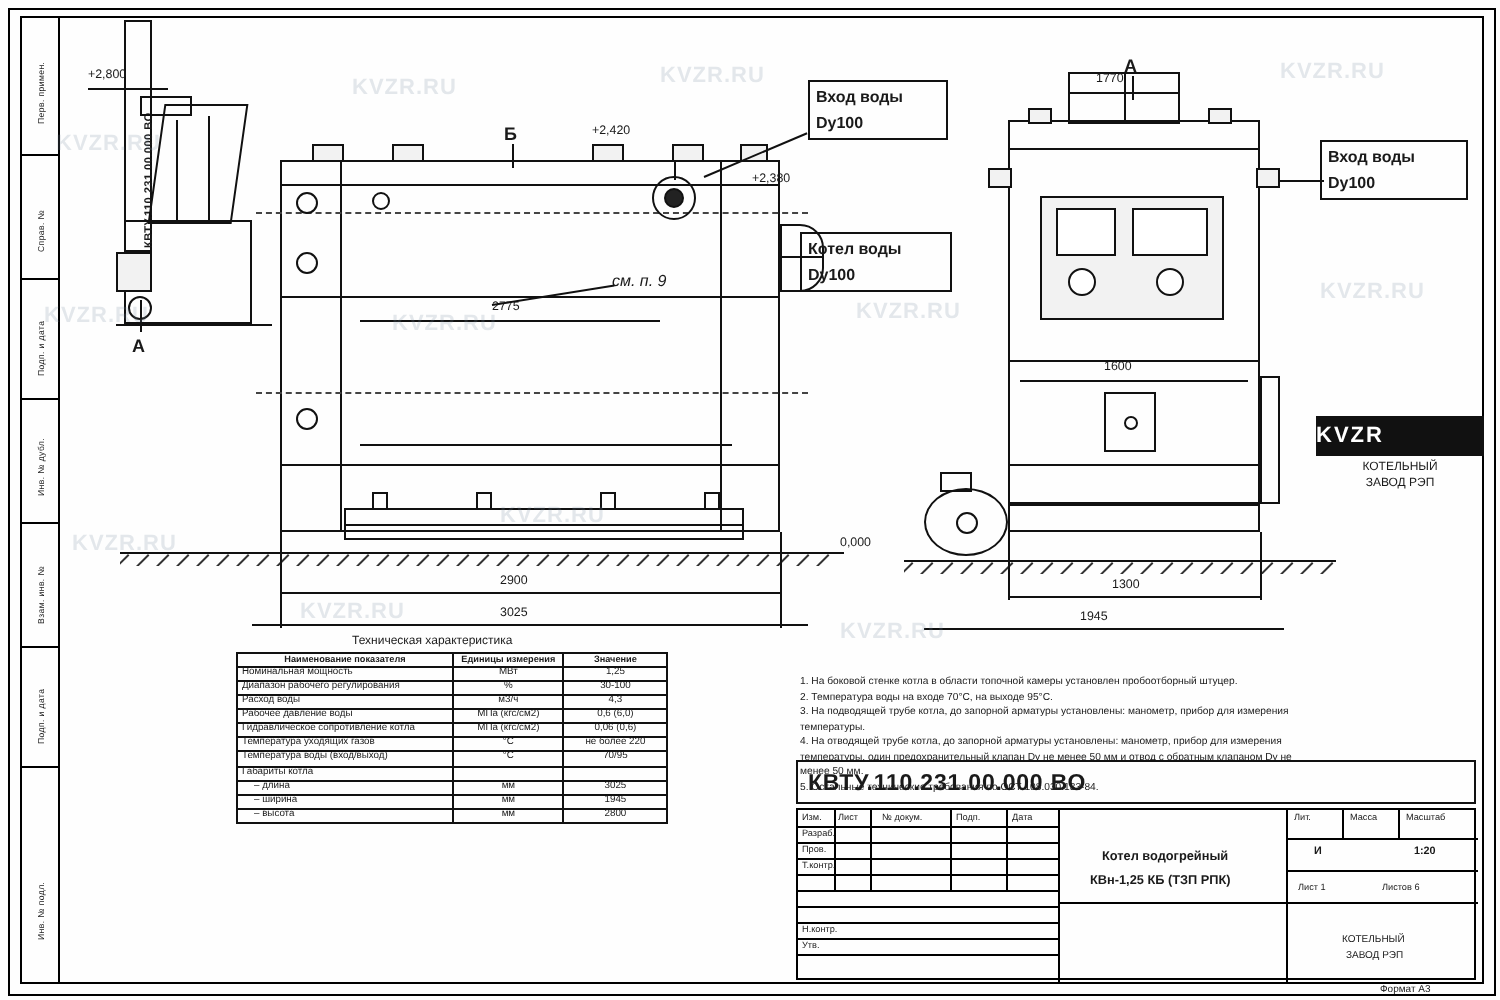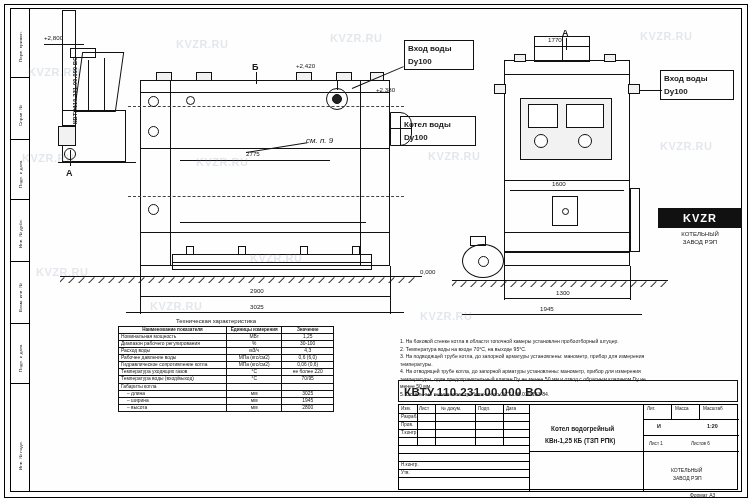--- a/index.html
+++ b/index.html
@@ -28,21 +28,21 @@
   .spec .c{text-align:center;}
   .spec .hdr{font-weight:bold;text-align:center;font-size:4.6px;}
   .notes{position:absolute;left:400px;top:338px;width:248px;font-size:5.1px;line-height:1.42;}
   .notes div{margin-bottom:.5px;}
   .stamp{position:absolute;left:398px;top:404px;width:340px;height:86px;border:1.4px solid #000;box-sizing:border-box;}
   .st-ln{position:absolute;background:#000;}
   .st-t{position:absolute;font-size:4.6px;white-space:nowrap;}
   .st-b{position:absolute;font-size:5.4px;font-weight:bold;white-space:nowrap;}
   .code{position:absolute;left:404px;top:386px;font-size:11.5px;font-weight:bold;letter-spacing:.4px;}
   .kvzr{position:absolute;right:8px;top:208px;width:84px;height:54px;}
-  .kvzr .logobar{position:absolute;left:0;top:0;width:84px;height:20px;background:#111;color:#fff;font-size:11px;font-weight:bold;text-align:center;line-height:20px;letter-spacing:1px;}
+  .kvzr .logobar{position:absolute;left:0;top:0;width:84px;height:20px;background:#111;color:#fff;font-size:11px;font-weight:bold;text-align:left;line-height:20px;letter-spacing:1px;}
   .kvzr .t{position:absolute;left:0;font-size:6px;width:84px;text-align:center;}
   .hatch{position:absolute;overflow:hidden;}
   .hatch i{position:absolute;width:1px;height:200px;background:#333;transform:rotate(45deg);transform-origin:0 0;}
   .ground{position:absolute;height:0;border-top:1.3px solid #111;}
   .arrowline{position:absolute;height:0;border-top:1px solid #111;}
 </style>
 </head>
 <body>
 
 <div id="sheet">

